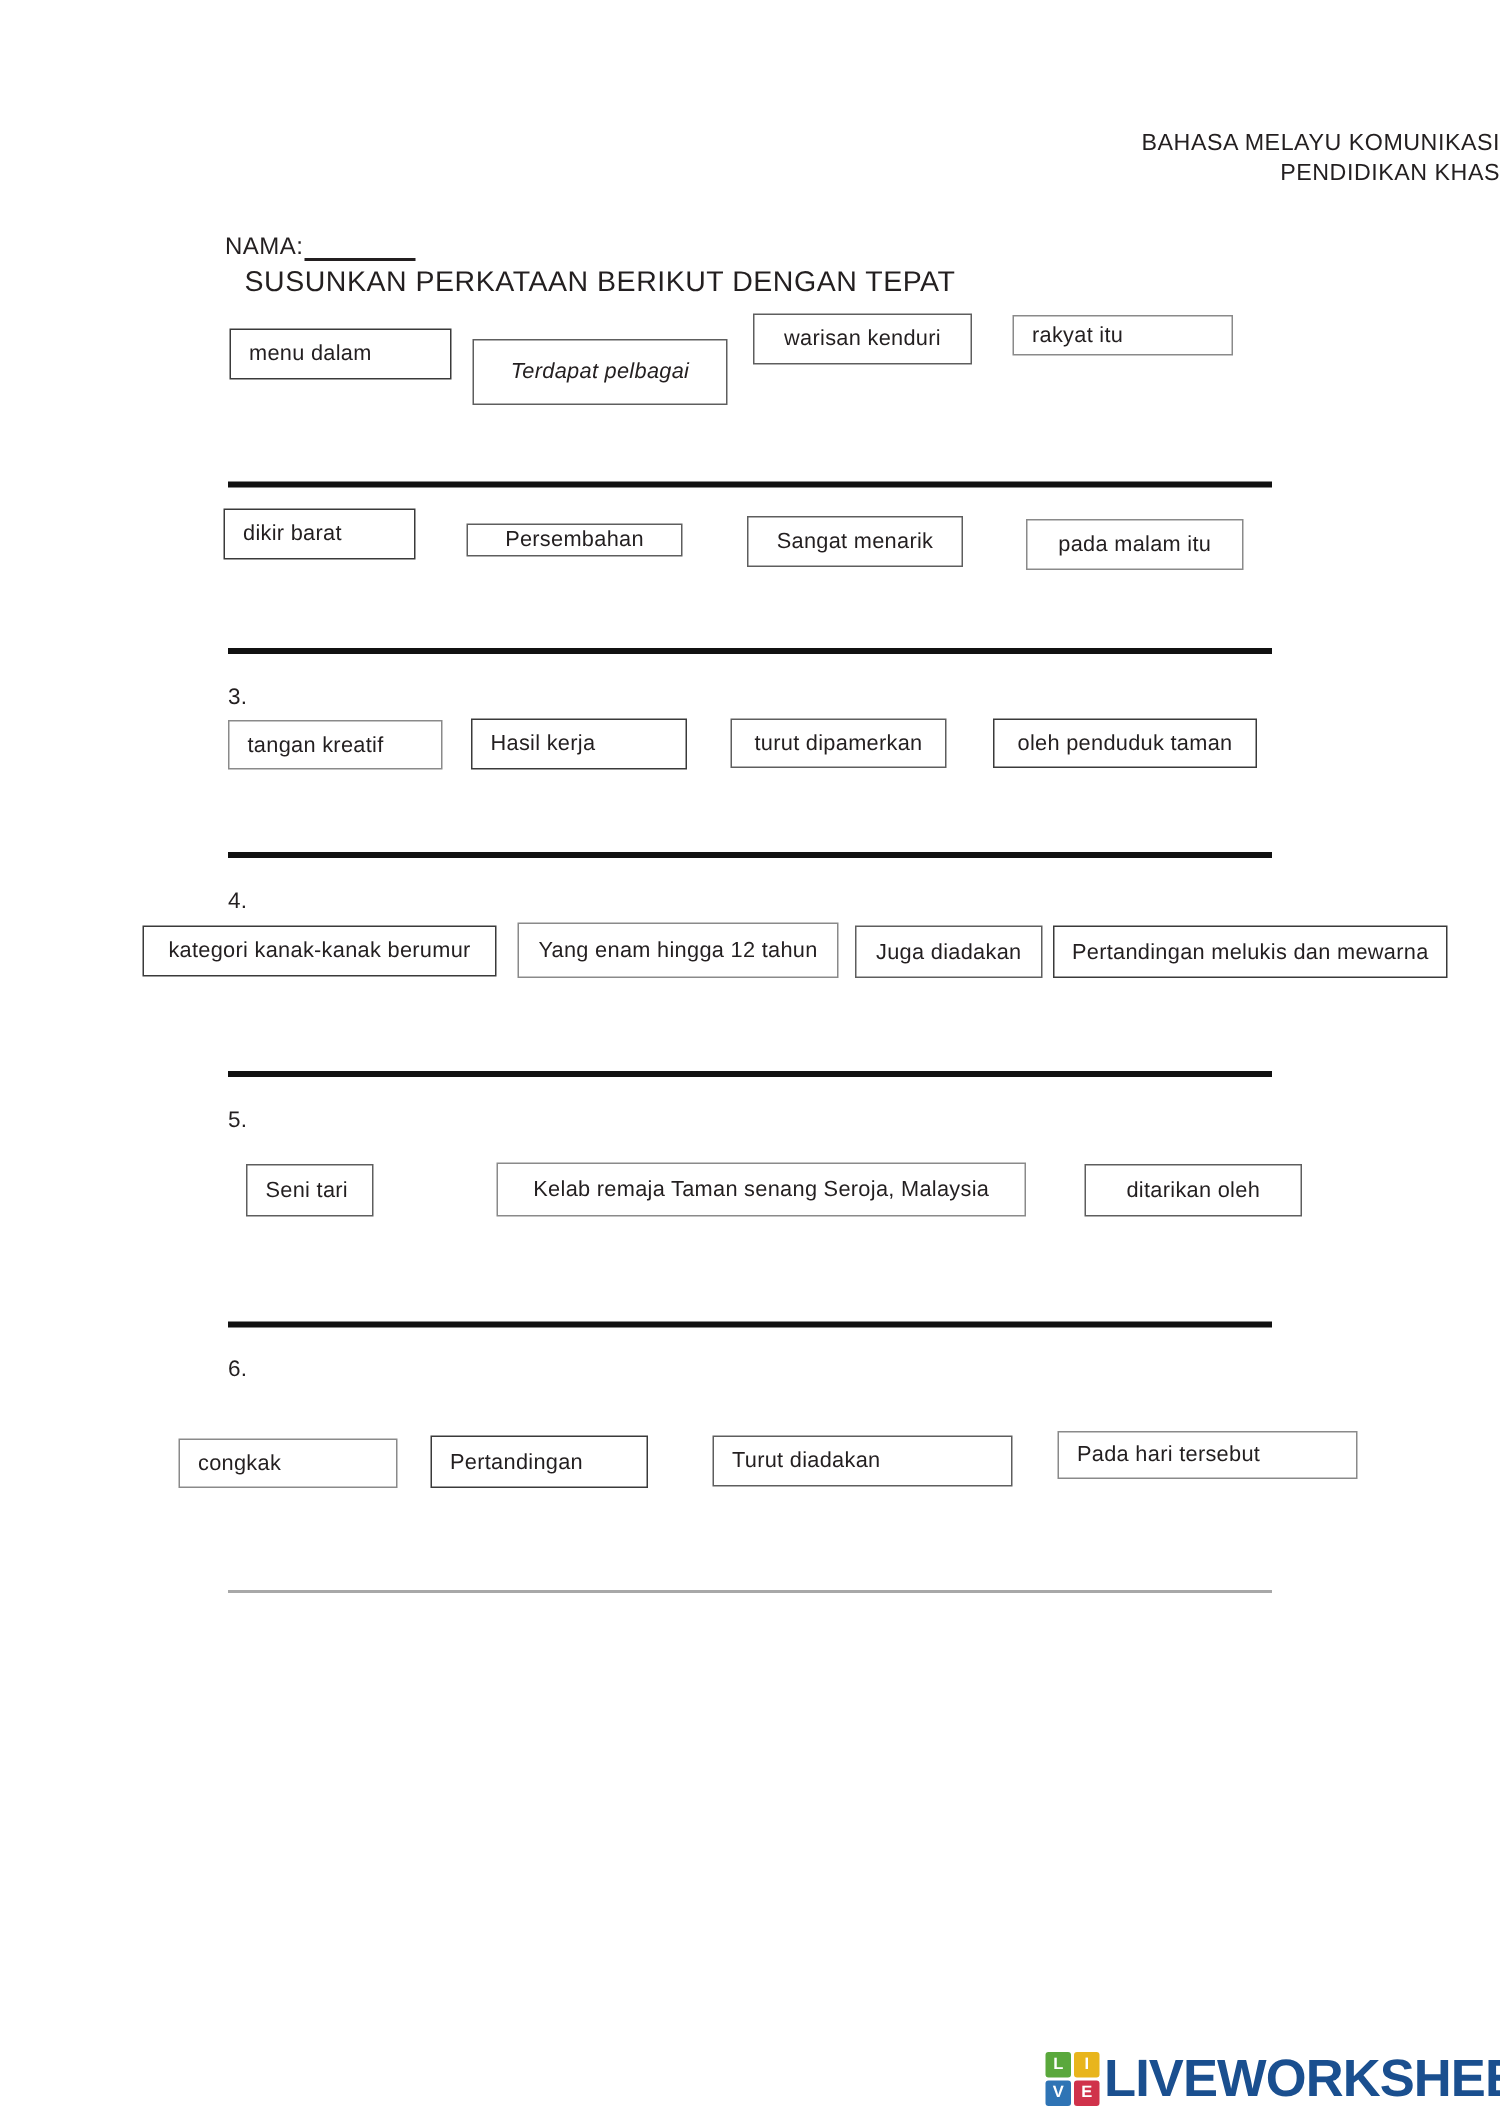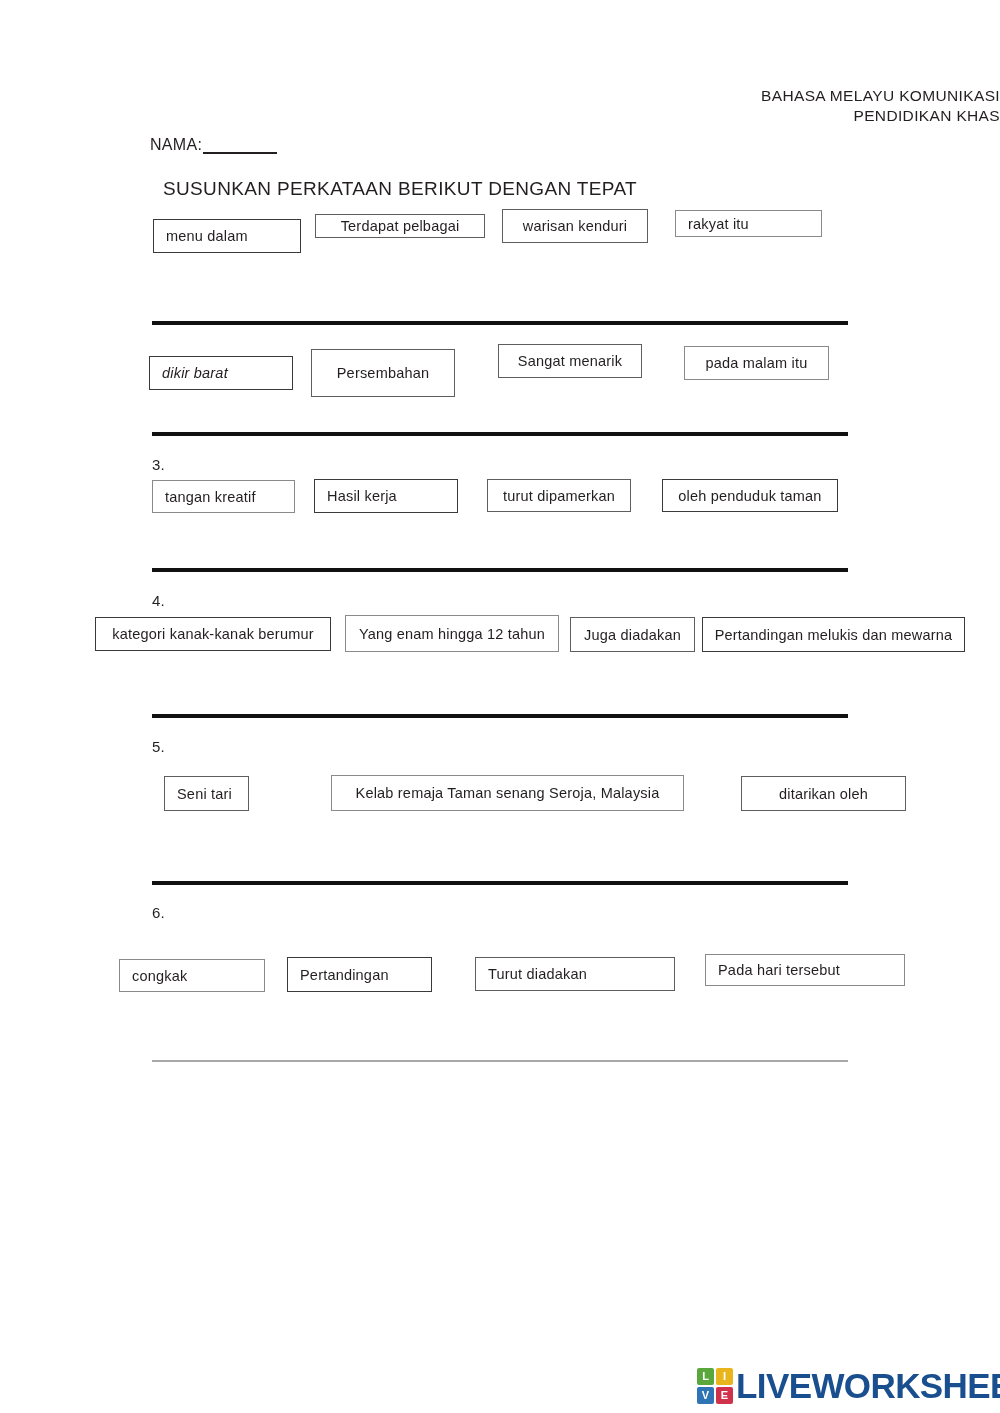--- a/index.html
+++ b/index.html
@@ -32,21 +32,21 @@
     font-size: 15.5px;
     letter-spacing: 0.35px;
     line-height: 20px;
     color: #231f20;
   }
   .header .line2 { display: block; }
 
   
   .nama-row {
     position: absolute;
-    top: 136px;
+    top: 156px;
     left: 150px;
     font-size: 16px;
     letter-spacing: 0.3px;
     display: flex;
     align-items: flex-end;
   }
   .nama-blank {
     display: inline-block;
     width: 74px;
     border-bottom: 2px solid #231f20;
@@ -150,36 +150,36 @@
   <div class="nama-row">
     <span>NAMA:</span>
     <span class="nama-blank"></span>
   </div>
 
   <div class="instruction">SUSUNKAN PERKATAAN BERIKUT DENGAN TEPAT</div>
 
   <div class="wbox b-dark align-left" style="left:153px; top:219px; width:148px; height:34px;">
       <span class="txt">menu dalam</span>
     </div>
-  <div class="wbox b-mid align-center" style="left:315px; top:214px; width:170px; height:24px;">
+  <div class="wbox b-mid align-center" style="left:315px; top:226px; width:170px; height:44px;font-style:italic;">
       <span class="txt">Terdapat pelbagai</span>
     </div>
   <div class="wbox b-mid align-center" style="left:502px; top:209px; width:146px; height:34px;">
       <span class="txt">warisan kenduri</span>
     </div>
   <div class="wbox b-gray align-left" style="left:675px; top:210px; width:147px; height:27px;">
       <span class="txt">rakyat itu</span>
     </div>
 
   <div class="rule" style="left:152px; top:321px; width:696px;"></div>
 
-  <div class="wbox b-dark align-left" style="left:149px; top:356px; width:144px; height:34px;font-style:italic;">
+  <div class="wbox b-dark align-left" style="left:149px; top:339px; width:128px; height:34px;">
       <span class="txt">dikir barat</span>
     </div>
-  <div class="wbox b-mid align-center" style="left:311px; top:349px; width:144px; height:48px;">
+  <div class="wbox b-mid align-center" style="left:311px; top:349px; width:144px; height:22px;">
       <span class="txt">Persembahan</span>
     </div>
   <div class="wbox b-mid align-center" style="left:498px; top:344px; width:144px; height:34px;">
       <span class="txt">Sangat menarik</span>
     </div>
   <div class="wbox b-gray align-center" style="left:684px; top:346px; width:145px; height:34px;">
       <span class="txt">pada malam itu</span>
     </div>
 
   <div class="rule" style="left:152px; top:432px; width:696px;"></div>
@@ -216,21 +216,21 @@
 
   <div class="rule" style="left:152px; top:714px; width:696px;"></div>
 
   <div class="qnum" style="left:152px; top:738px;">5.</div>
   <div class="wbox b-mid align-left" style="left:164px; top:776px; width:85px; height:35px;">
       <span class="txt">Seni tari</span>
     </div>
   <div class="wbox b-gray align-center" style="left:331px; top:775px; width:353px; height:36px;">
       <span class="txt">Kelab remaja Taman senang Seroja, Malaysia</span>
     </div>
-  <div class="wbox b-mid align-center" style="left:723px; top:776px; width:165px; height:35px;margin-left:18px;">
+  <div class="wbox b-mid align-center" style="left:723px; top:776px; width:145px; height:35px;">
       <span class="txt">ditarikan oleh</span>
     </div>
 
   <div class="rule" style="left:152px; top:881px; width:696px;"></div>
 
   <div class="qnum" style="left:152px; top:904px;">6.</div>
   <div class="wbox b-gray align-left" style="left:119px; top:959px; width:146px; height:33px;">
       <span class="txt">congkak</span>
     </div>
   <div class="wbox b-dark align-left" style="left:287px; top:957px; width:145px; height:35px;">

